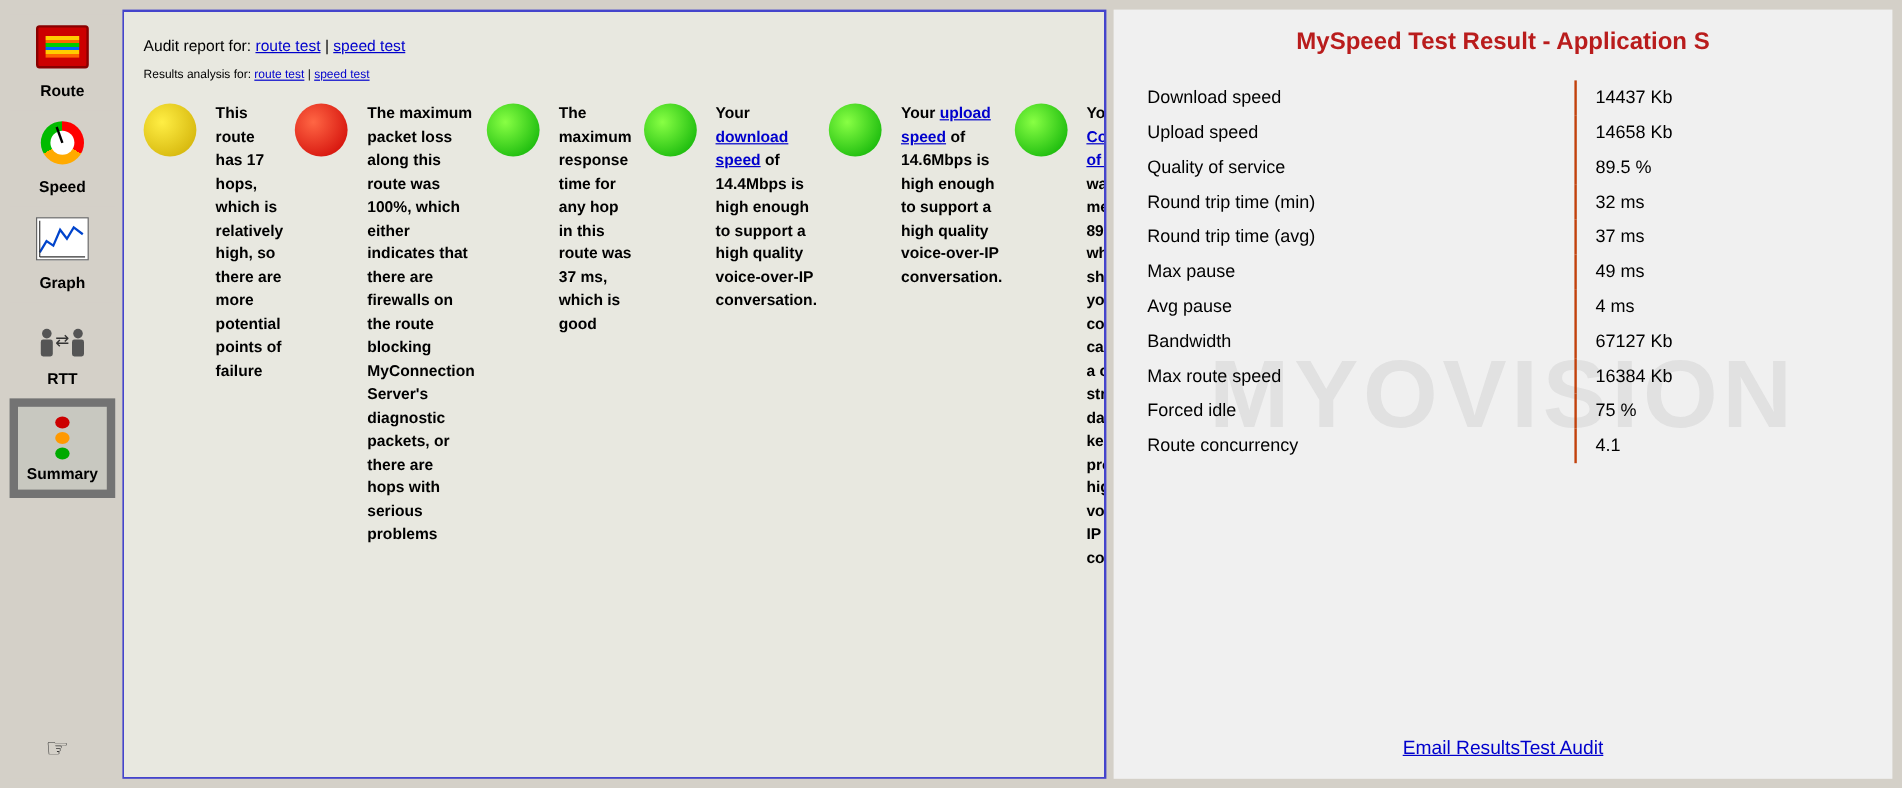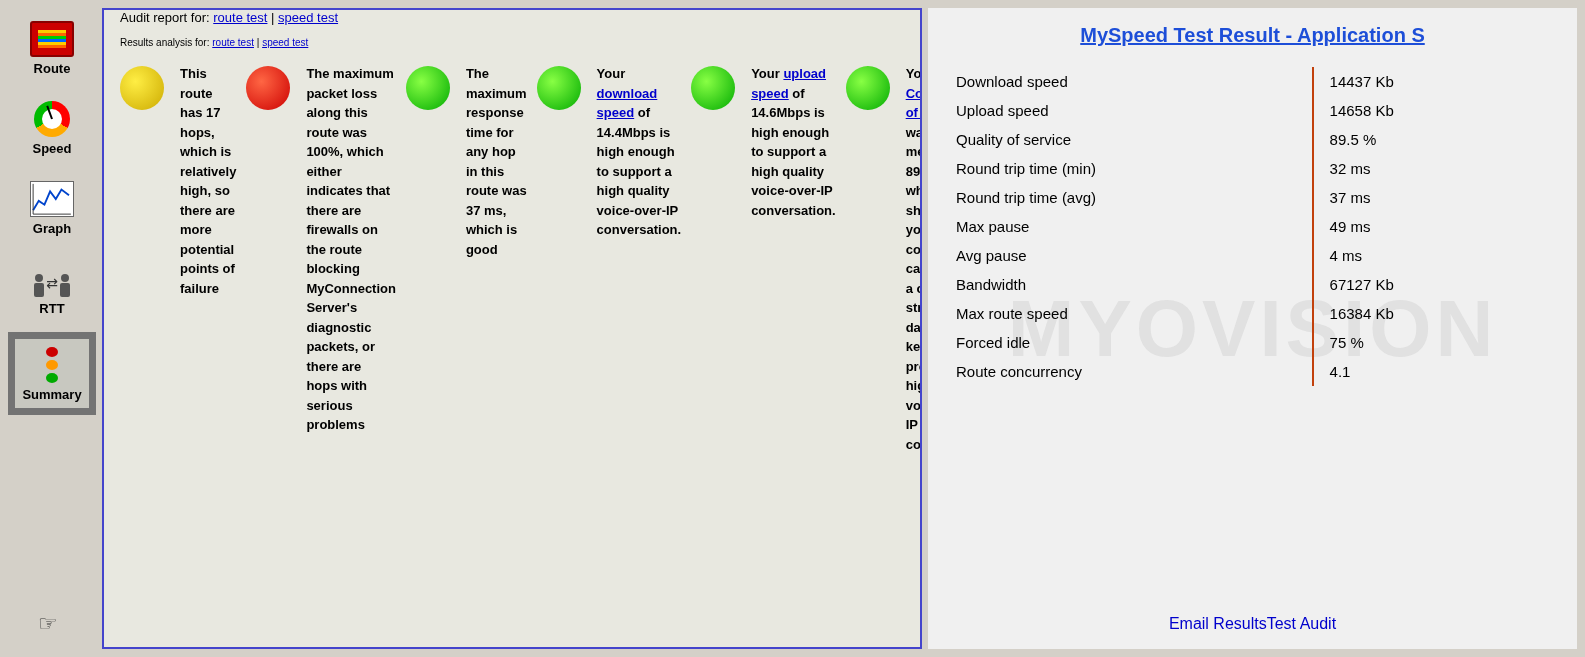--- a/index.html
+++ b/index.html
@@ -30,21 +30,21 @@
       flex-shrink: 0;
       background: #d4d0c8;
       gap: 2px;
       padding-top: 4px;
     }
 
     .sidebar-item {
       display: flex;
       flex-direction: column;
       align-items: center;
-      justify-content: flex-start;
+      justify-content: space-between;
       padding: 6px 4px;
       cursor: pointer;
       background: #d4d0c8;
       border: 1px solid transparent;
       min-height: 78px;
     }
 
     .sidebar-item .icon-area {
       width: 48px;
       height: 40px;
@@ -172,21 +172,21 @@
       width: 12px;
       height: 12px;
       border-radius: 50%;
     }
 
     
     .center-panel {
       flex: 0 0 820px;
       background: #e8e8e0;
       border: 2px solid #4444cc;
-      padding: 0 16px;
+      padding: 20px 16px;
       overflow-y: auto;
       display: flex;
       flex-direction: column;
       gap: 8px;
     }
 
     .audit-header {
       font-size: 13px;
       color: #000;
       margin-bottom: 4px;
@@ -253,22 +253,21 @@
       flex-direction: column;
       overflow: hidden;
       position: relative;
     }
 
     .right-title {
       font-size: 20px;
       font-weight: bold;
       text-align: center;
       margin-bottom: 20px;
-      color: #1d4ed8;
-      text-decoration: underline;
+      color: #b91c1c;
     }
 
     .watermark {
       position: absolute;
       top: 50%;
       left: 50%;
       transform: translate(-50%, -50%);
       font-size: 80px;
       font-weight: bold;
       color: rgba(180,180,180,0.25);
@@ -305,20 +304,21 @@
     .bottom-links {
       margin-top: auto;
       text-align: center;
       padding-top: 12px;
       position: relative;
       z-index: 1;
     }
 
     .bottom-links a {
       color: #0000cc;
+      text-decoration: underline;
       font-size: 16px;
       cursor: pointer;
     }
 
     .cursor-hand {
       position: absolute;
       bottom: 20px;
       left: 38px;
       font-size: 22px;
       color: #333;

